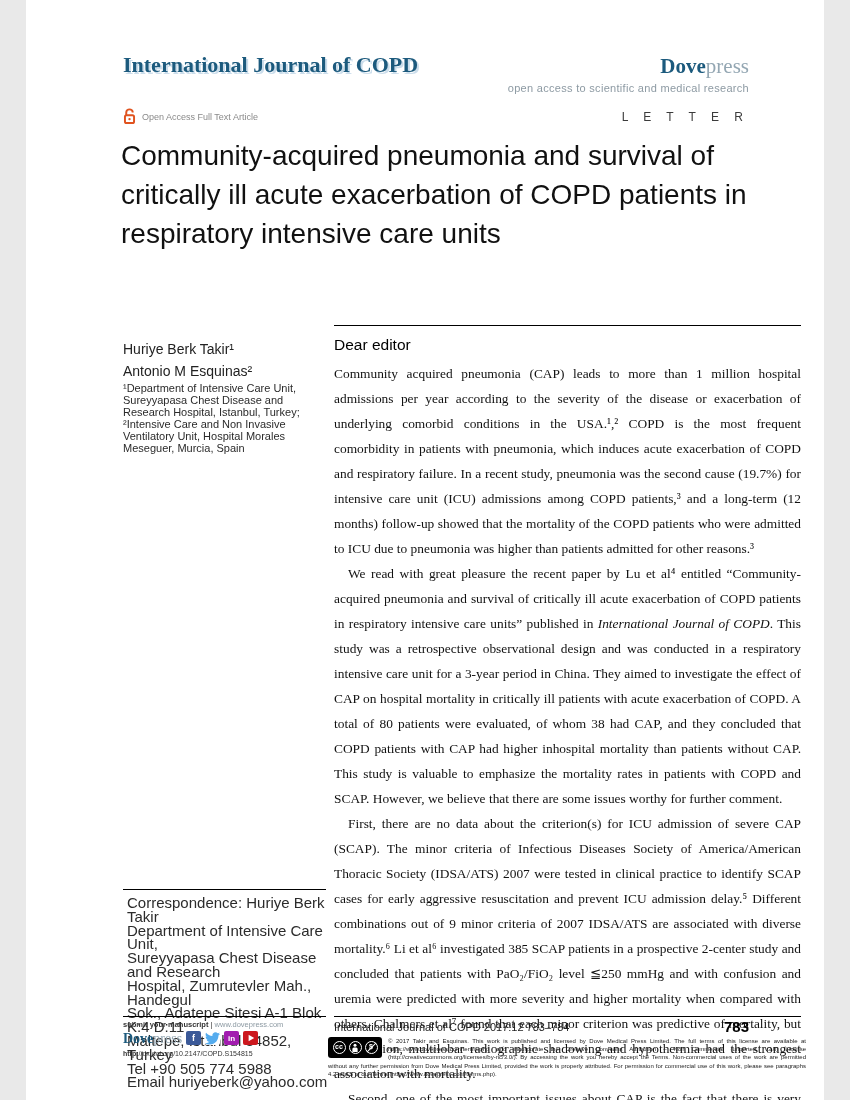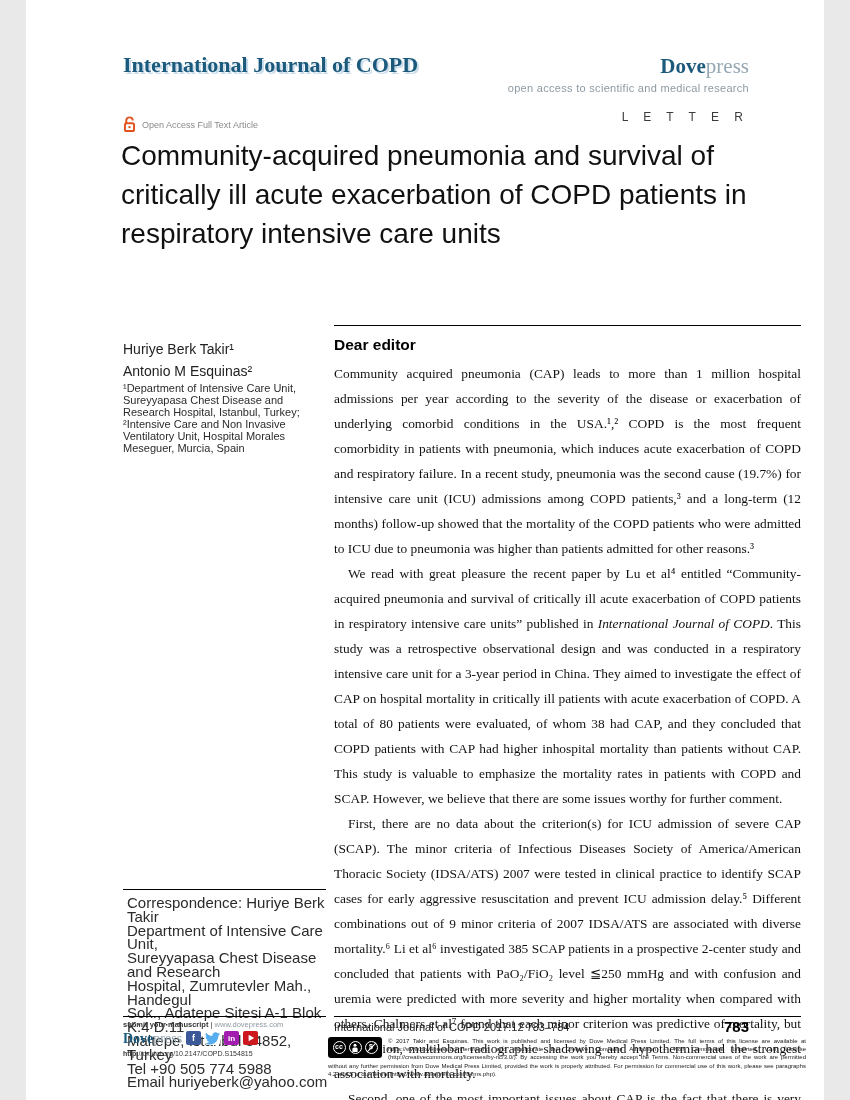--- a/index.html
+++ b/index.html
@@ -17,21 +17,21 @@
     text-shadow:2px 2px 0 rgba(140,180,210,0.45);
   }
   .dove-logo { position:absolute; right:75px; top:54px;
     font-family:"Liberation Serif","DejaVu Serif",serif; font-size:21px; }
   .dove-logo .dove { color:#1c5a7d; font-weight:bold; }
   .dove-logo .press { color:#94a7b3; font-weight:normal; }
   .tagline {
     position:absolute; right:75px; top:82px;
     font-size:11px; color:#8d9aa3; letter-spacing:0.3px;
   }
-  .oa-row { position:absolute; left:97px; top:108px; display:flex; align-items:center; gap:6px;margin-top:8px; }
+  .oa-row { position:absolute; left:97px; top:108px; display:flex; align-items:center; gap:6px; }
   .oa-label { font-size:9px; color:#8a8a8a; }
   .article-type {
     position:absolute; right:75px; top:110px;
     font-size:12px; color:#3b3b3b; letter-spacing:6px;
   }
   .article-title {
     position:absolute; left:95px; top:136px; width:670px;
     font-size:28px; line-height:39px; font-weight:300; color:#111;
     letter-spacing:0px;
   }
@@ -39,21 +39,21 @@
   .authors { position:absolute; left:97px; top:338px; width:200px;
     font-size:14px; line-height:22px; font-weight:300; color:#222; }
   .affiliations { position:absolute; left:97px; top:382px; width:200px;
     font-size:11px; line-height:12px; color:#2b2b2b; }
   .corr-rule { position:absolute; left:97px; top:889px; width:203px; border-top:1.3px solid #000; }
   .correspondence { position:absolute; left:101px; top:896px; width:210px;
     font-size:15px; line-height:13.8px; color:#2b2b2b; white-space:pre-line; }
   
   .body-rule { position:absolute; left:308px; top:325px; width:467px; border-top:1.6px solid #000; }
   .main-col { position:absolute; left:308px; top:336px; width:467px; }
-  .salutation { font-family:"Liberation Sans",sans-serif; font-size:15.5px; font-weight:bold; color:#000; margin-bottom:7px; }
+  .salutation { font-family:"Liberation Sans",sans-serif; font-size:15.5px; font-weight:normal; color:#000; margin-bottom:7px; }
   .main-col p {
     font-family:"Liberation Serif","DejaVu Serif",serif;
     font-size:13.4px; line-height:25px; text-align:justify; color:#111;
   }
   .main-col p.indent { text-indent:14px; }
   .main-col .it { font-style:italic; }
   
   .foot-left-rule { position:absolute; left:97px; top:1016px; width:203px; border-top:1px solid #000; }
   .submit-line { position:absolute; left:97px; top:1020px; font-size:7.5px; color:#333; }
   .submit-line .b { font-weight:bold; }

